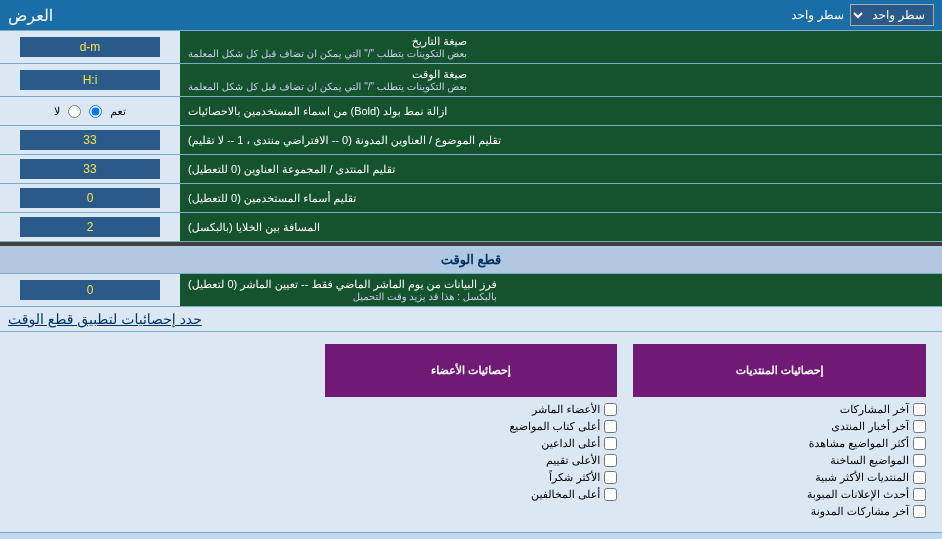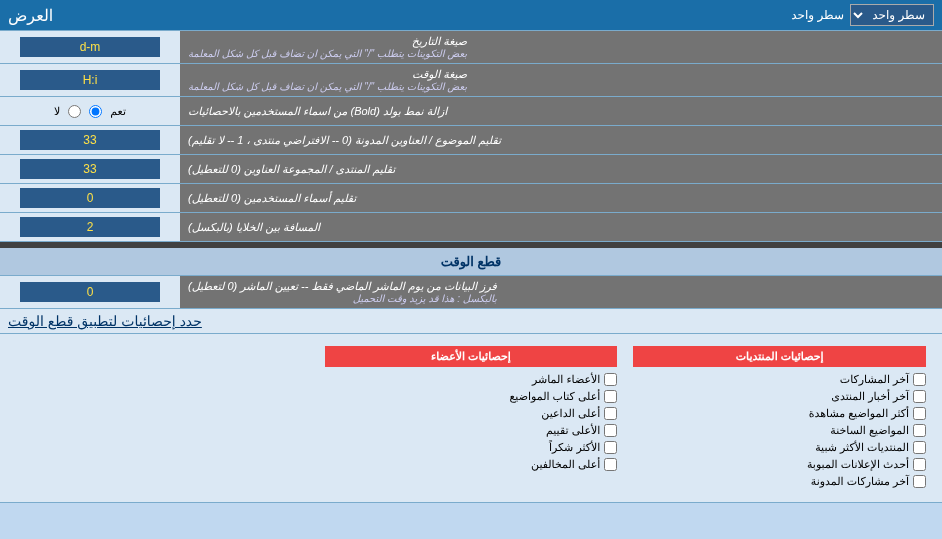--- a/index.html
+++ b/index.html
@@ -12,31 +12,30 @@
     .main-container {
       width: 942px;
       background: #c0d8f0;
     }
     .section-row {
       display: flex;
       align-items: stretch;
       border-bottom: 1px solid #7aabcc;
     }
     .label-cell {
-      background: #737373;
+      background: #14532d;
       color: #fff;
       padding: 4px 8px;
       flex: 1;
       display: flex;
       align-items: center;
       justify-content: flex-end;
       text-align: right;
       font-size: 11px;
       min-height: 28px;
-      font-style: italic;
     }
     .label-cell .sub-text {
       font-size: 10px;
       color: #cce;
       display: block;
     }
     .input-cell {
       background: #dbe8f4;
       padding: 3px 6px;
       display: flex;
@@ -67,40 +66,40 @@
       font-size: 11px;
     }
     .section-title-row {
       background: #b0c8e0;
       color: #003366;
       font-weight: bold;
       text-align: center;
       padding: 6px;
       font-size: 13px;
       border-bottom: 1px solid #7aabcc;
-      border-top: 6px solid #404040;
+      border-top: 4px solid #404040;
     }
     .checkboxes-section {
       background: #dbe8f4;
       padding: 8px;
       border-bottom: 1px solid #7aabcc;
     }
     .checkboxes-grid {
       display: grid;
       grid-template-columns: 1fr 1fr 1fr;
       gap: 0;
     }
     .checkbox-col {
       padding: 4px 8px;
     }
     .checkbox-col-header {
-      background: #ef4444;
+      background: #701a75;
       color: #fff;
       text-align: center;
-      padding: 4px;
+      padding: 20px;
       font-size: 11px;
       font-weight: bold;
       margin-bottom: 4px;
     }
     .checkbox-item {
       display: flex;
       align-items: center;
       gap: 4px;
       padding: 2px 0;
       flex-direction: row-reverse;

